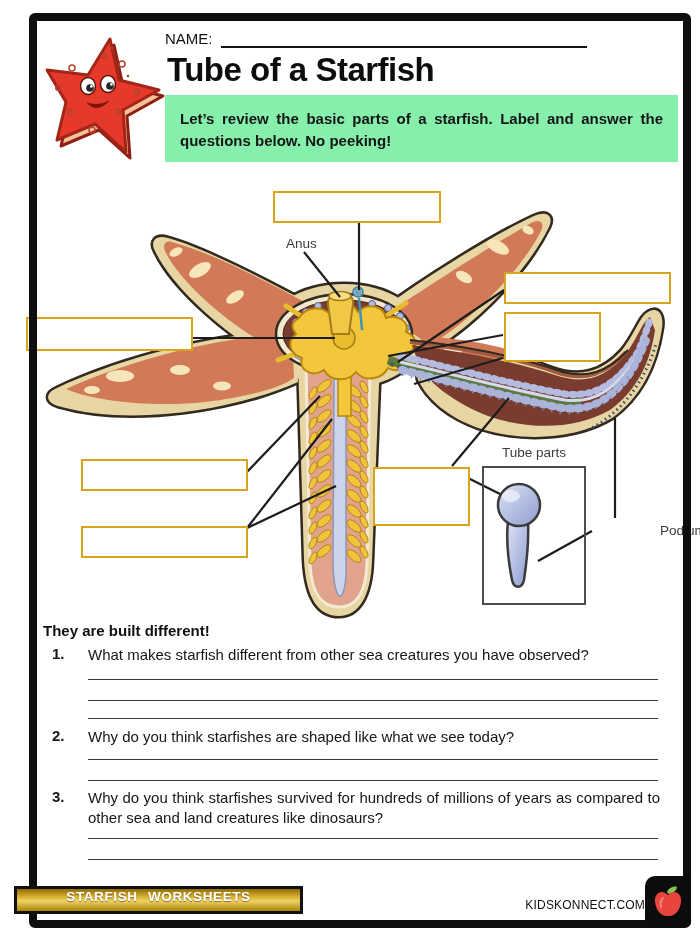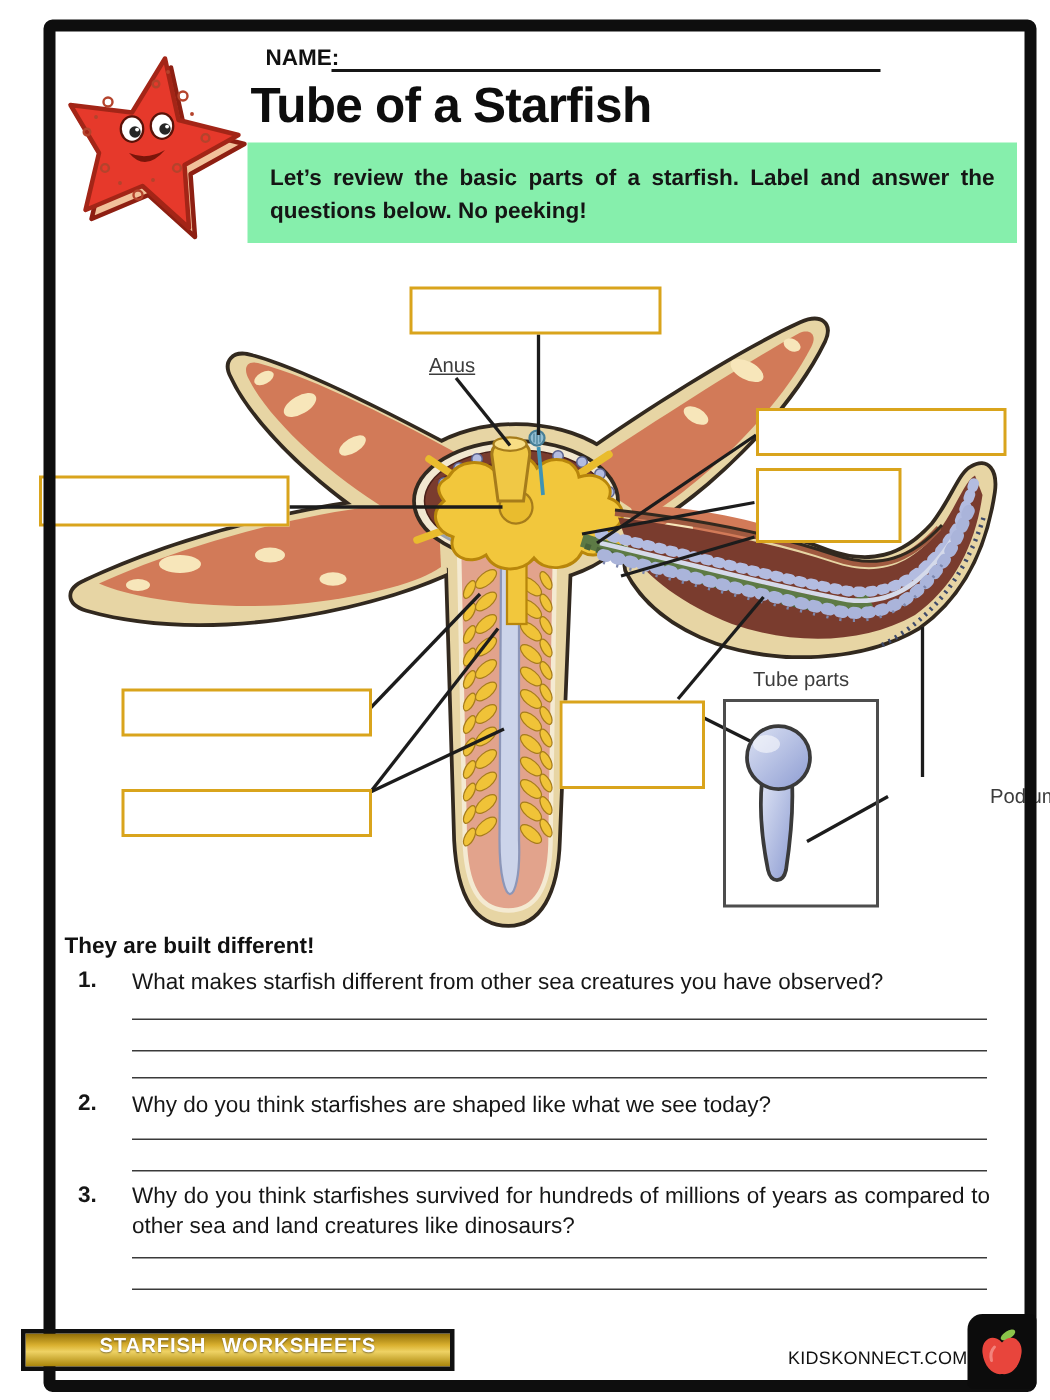--- a/index.html
+++ b/index.html
@@ -3,41 +3,41 @@
 <meta charset="utf-8">
 <style>
   html,body{margin:0;padding:0;}
   body{width:700px;height:933px;position:relative;background:#ffffff;
        font-family:"Liberation Sans","DejaVu Sans",sans-serif;overflow:hidden;}
   .abs{position:absolute;}
   
   .page-frame{left:29px;top:13px;width:646px;height:899px;border:8px solid #0e0e0e;
               border-radius:6px;z-index:40;pointer-events:none;}
   
-  .name-label{left:177px;top:30px;font-size:15px;font-weight:bold;color:#111;z-index:20;}
+  .name-label{left:165px;top:30px;font-size:15px;font-weight:normal;color:#111;z-index:20;}
   .name-line{left:221px;top:28px;width:366px;height:18px;border-bottom:2px solid #161616;z-index:20;}
   .page-title{left:167px;top:51px;font-size:33px;font-weight:bold;letter-spacing:-0.5px;color:#0d0d0d;z-index:20;}
   .instruction-box{left:165px;top:95px;width:483px;height:41px;background:#86efac;
                    padding:13px 15px;z-index:20;}
   .instruction-box p{margin:0;font-size:15px;font-weight:bold;color:#151515;line-height:1.45;
                      text-align:justify;}
   
   svg.diagram{left:0;top:0;width:700px;height:933px;z-index:10;}
   
   .label-box{border:2.5px solid #D9A41C;background:#ffffff;z-index:20;}
   .bx-top{left:273px;top:191px;width:164px;height:28px;}
   .bx-left{left:26px;top:317px;width:163px;height:30px;}
   .bx-uright{left:504px;top:272px;width:163px;height:28px;}
   .bx-right{left:504px;top:312px;width:93px;height:46px;}
   .bx-center{left:373px;top:467px;width:93px;height:55px;}
   .bx-ll1{left:81px;top:459px;width:163px;height:28px;}
   .bx-ll2{left:81px;top:526px;width:163px;height:28px;}
   
   .anno{color:#3c3c3c;font-size:13.5px;z-index:20;}
-  .anus-label{left:286px;top:236px;text-decoration:underline;}
+  .anus-label{left:286px;top:236px;}
   .tubefoot-label{left:502px;top:445px;}
   .podium-label{left:620px;top:523px;margin-left:40px;}
   .inset-frame{left:482px;top:466px;width:100px;height:135px;border:2px solid #4d4d4d;
                background:transparent;z-index:15;}
   
   .q-heading{left:43px;top:622px;font-size:15px;font-weight:bold;color:#111;z-index:20;}
   .q-num{font-size:15px;font-weight:bold;color:#161616;z-index:20;}
   .q-text{font-size:15px;color:#161616;z-index:20;width:572px;line-height:20px;text-align:justify;}
   .n1{left:52px;top:645px;} .t1{left:88px;top:645px;}
   .n2{left:52px;top:727px;} .t2{left:88px;top:727px;}

